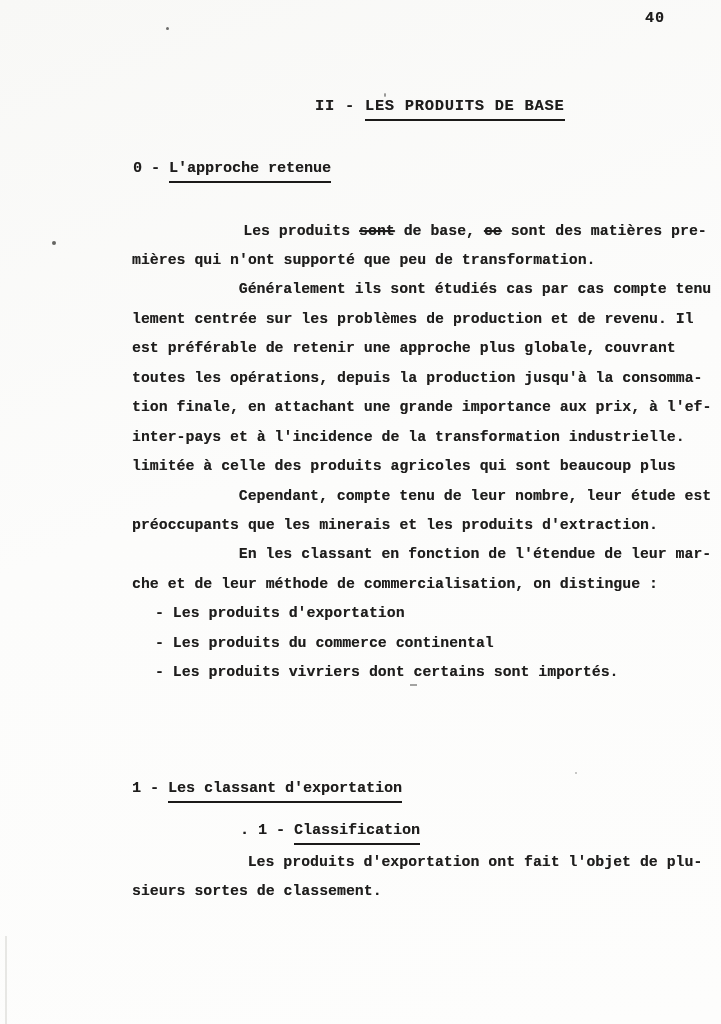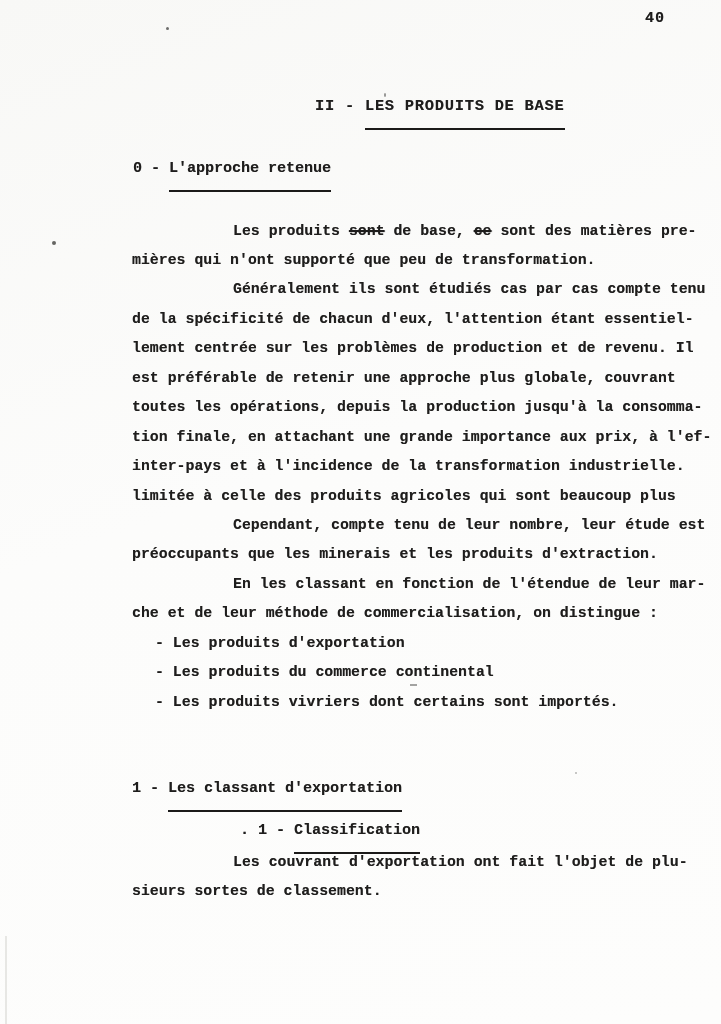--- a/index.html
+++ b/index.html
@@ -24,32 +24,32 @@
     position:absolute;
     font-size:15px;line-height:1.25;
     white-space:pre;
   }
   .title-h{left:315px;top:97px;font-size:15.3px;letter-spacing:0.8px;}
   .h0{left:133px;top:160px;}
   .h1{left:132px;top:780px;}
   .h2{left:240px;top:822px;}
   .u{
     border-bottom:2.4px solid #1b1a19;
-    padding-bottom:13px;
+    padding-bottom:4px;
   }
   .block{position:absolute;left:132px;width:585px;}
   #block-1{top:216.5px;}
   #block-2{top:847.5px;}
   .line{
     white-space:pre;
     font-size:14.7px;
     line-height:29.45px;
     letter-spacing:0.1px;
   }
-  .indent{text-indent:101px;}
+  .indent{text-indent:101px;text-align:center;}
   .bullet{padding-left:23px;}
   .strike{
     text-decoration:line-through;
     text-decoration-thickness:2.4px;
   }
   .speck{position:absolute;background:#4a4a48;border-radius:50%;}
   #speck-1{left:166px;top:27px;width:3px;height:3px;opacity:.8;}
   #speck-2{left:52px;top:241px;width:4px;height:4px;opacity:.85;}
   #speck-3{left:410px;top:684px;width:7px;height:2px;border-radius:0;opacity:.5;}
   #speck-4{left:384px;top:93px;width:2px;height:4px;opacity:.6;}
@@ -67,42 +67,41 @@
   <div class="pagenum txt">40</div>
 
   <div class="heading title-h txt"><span>II - </span><span class="u">LES PRODUITS DE BASE</span></div>
 
   <div class="heading h0 txt"><span>0 - </span><span class="u">L'approche retenue</span></div>
 
   <div class="block txt" id="block-1">
     <div class="line indent"><span>Les produits </span><span class="strike">sont</span><span> de base, </span><span class="strike">ce</span><span> sont des matières pre-</span></div>
     <div class="line">mières qui n'ont supporté que peu de transformation.</div>
     <div class="line indent">Généralement ils sont étudiés cas par cas compte tenu</div>
-    <div class="line">de la spécificité de chacun d'eux, l'attention étant essentiel-</div>
     <div class="line">lement centrée sur les problèmes de production et de revenu. Il</div>
     <div class="line">est préférable de retenir une approche plus globale, couvrant</div>
     <div class="line">toutes les opérations, depuis la production jusqu'à la consomma-</div>
     <div class="line">tion finale, en attachant une grande importance aux prix, à l'ef-</div>
     <div class="line">inter-pays et à l'incidence de la transformation industrielle.</div>
     <div class="line">limitée à celle des produits agricoles qui sont beaucoup plus</div>
     <div class="line indent">Cependant, compte tenu de leur nombre, leur étude est</div>
     <div class="line">préoccupants que les minerais et les produits d'extraction.</div>
     <div class="line indent">En les classant en fonction de l'étendue de leur mar-</div>
     <div class="line">che et de leur méthode de commercialisation, on distingue :</div>
     <div class="line bullet">- Les produits d'exportation</div>
     <div class="line bullet">- Les produits du commerce continental</div>
     <div class="line bullet">- Les produits vivriers dont certains sont importés.</div>
   </div>
 
   <div class="heading h1 txt"><span>1 - </span><span class="u">Les classant d'exportation</span></div>
 
   <div class="heading h2 txt"><span>. 1 - </span><span class="u">Classification</span></div>
 
   <div class="block txt" id="block-2">
-    <div class="line indent">Les couvrant d'exportation ont fait l'objet de plu-</div>
+    <div class="line indent">Les produits d'exportation ont fait l'objet de plu-</div>
     <div class="line">sieurs sortes de classement.</div>
   </div>
 
   <div class="speck" id="speck-1"></div>
   <div class="speck" id="speck-2"></div>
   <div class="speck" id="speck-3"></div>
   <div class="speck" id="speck-4"></div>
   <div class="speck" id="speck-5"></div>
   <div class="page-edge"></div>
 

